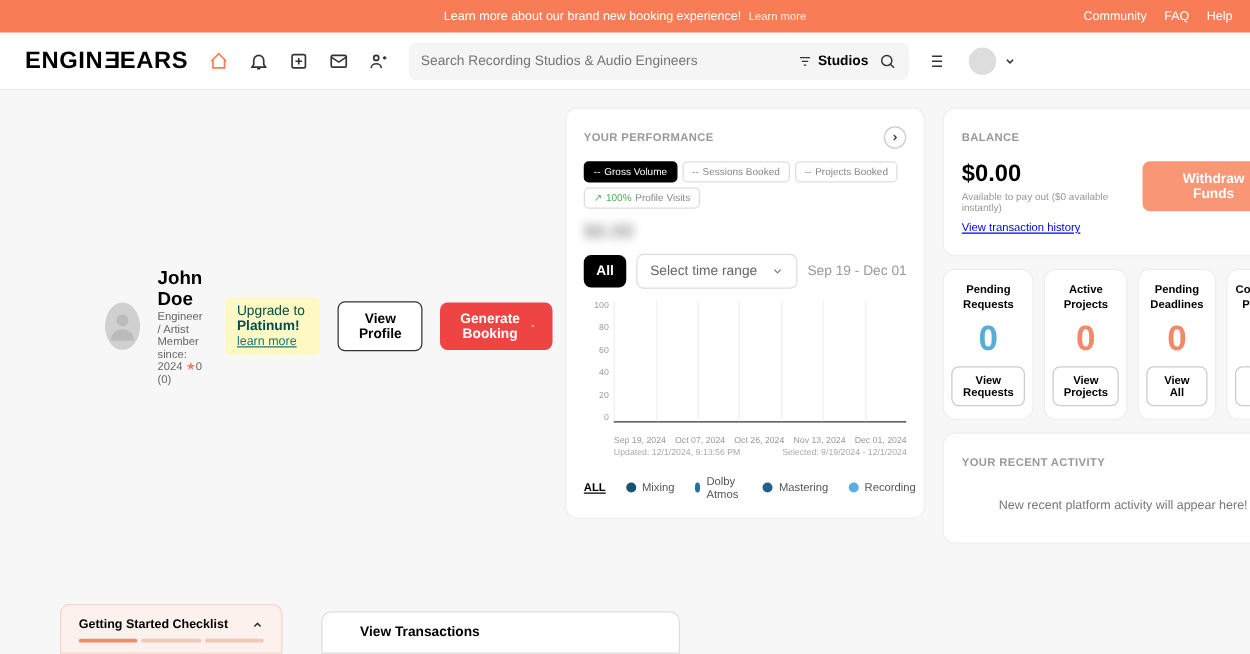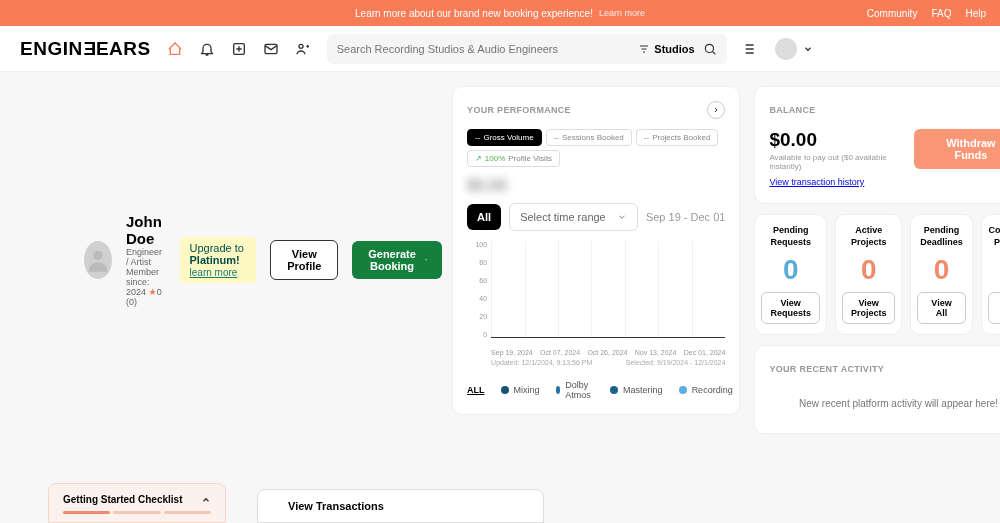--- a/index.html
+++ b/index.html
@@ -23,21 +23,21 @@
 .profile-row{display:flex;align-items:center;gap:14px}
 .profile-row .avatar{width:38px;height:38px;background:#d0d0d0;border-radius:50%;display:flex;align-items:center;justify-content:center}
 .profile-row .avatar svg{width:28px;height:28px;fill:#bbb}
 .profile-info h2{font-size:15px;font-weight:700}
 .profile-info .role{font-size:9px;color:#666}
 .profile-info .member{font-size:9px;color:#666}
 .profile-info .member .star{color:#f87c56}
 .upgrade-pill{background:#fef9c3;color:#004d4d;font-size:11px;padding:5px 10px;border-radius:4px;margin-left:auto;margin-right:auto}
 .upgrade-pill a{color:#1a7a7a;text-decoration:underline;font-size:10px}
 .profile-row .btn-outline{background:#fff;border:1px solid #333;border-radius:6px;padding:7px 16px;font-size:11px;font-weight:600;cursor:pointer}
-.profile-row .btn-primary{background:#15803d;color:#fff;border:none;border-radius:6px;padding:7px 14px;font-size:11px;font-weight:600;cursor:pointer;display:flex;align-items:center;gap:6px}
+.profile-row .btn-primary{background:#ef4444;color:#fff;border:none;border-radius:6px;padding:7px 14px;font-size:11px;font-weight:600;cursor:pointer;display:flex;align-items:center;gap:6px}
 .grid{display:flex;gap:14px}
 .col-left{flex:1;min-width:0}
 .col-right{flex:1;min-width:0;display:flex;flex-direction:column;gap:10px}
 .card{background:#fff;border:1px solid #eee;border-radius:10px;padding:14px}
 .card-head{display:flex;justify-content:space-between;align-items:center;margin-bottom:10px}
 .card-head h3{font-size:9px;color:#999;font-weight:600;letter-spacing:.3px}
 .chev-circle{width:18px;height:18px;border:1px solid #ccc;border-radius:50%;display:flex;align-items:center;justify-content:center;cursor:pointer}
 .pills{display:flex;gap:4px;flex-wrap:wrap;margin-bottom:10px}
 .pill{border:1px solid #ddd;border-radius:4px;padding:3px 7px;font-size:8px;display:flex;align-items:center;gap:3px;cursor:pointer;color:#888}
 .pill.active{background:#000;color:#fff;border-color:#000}

